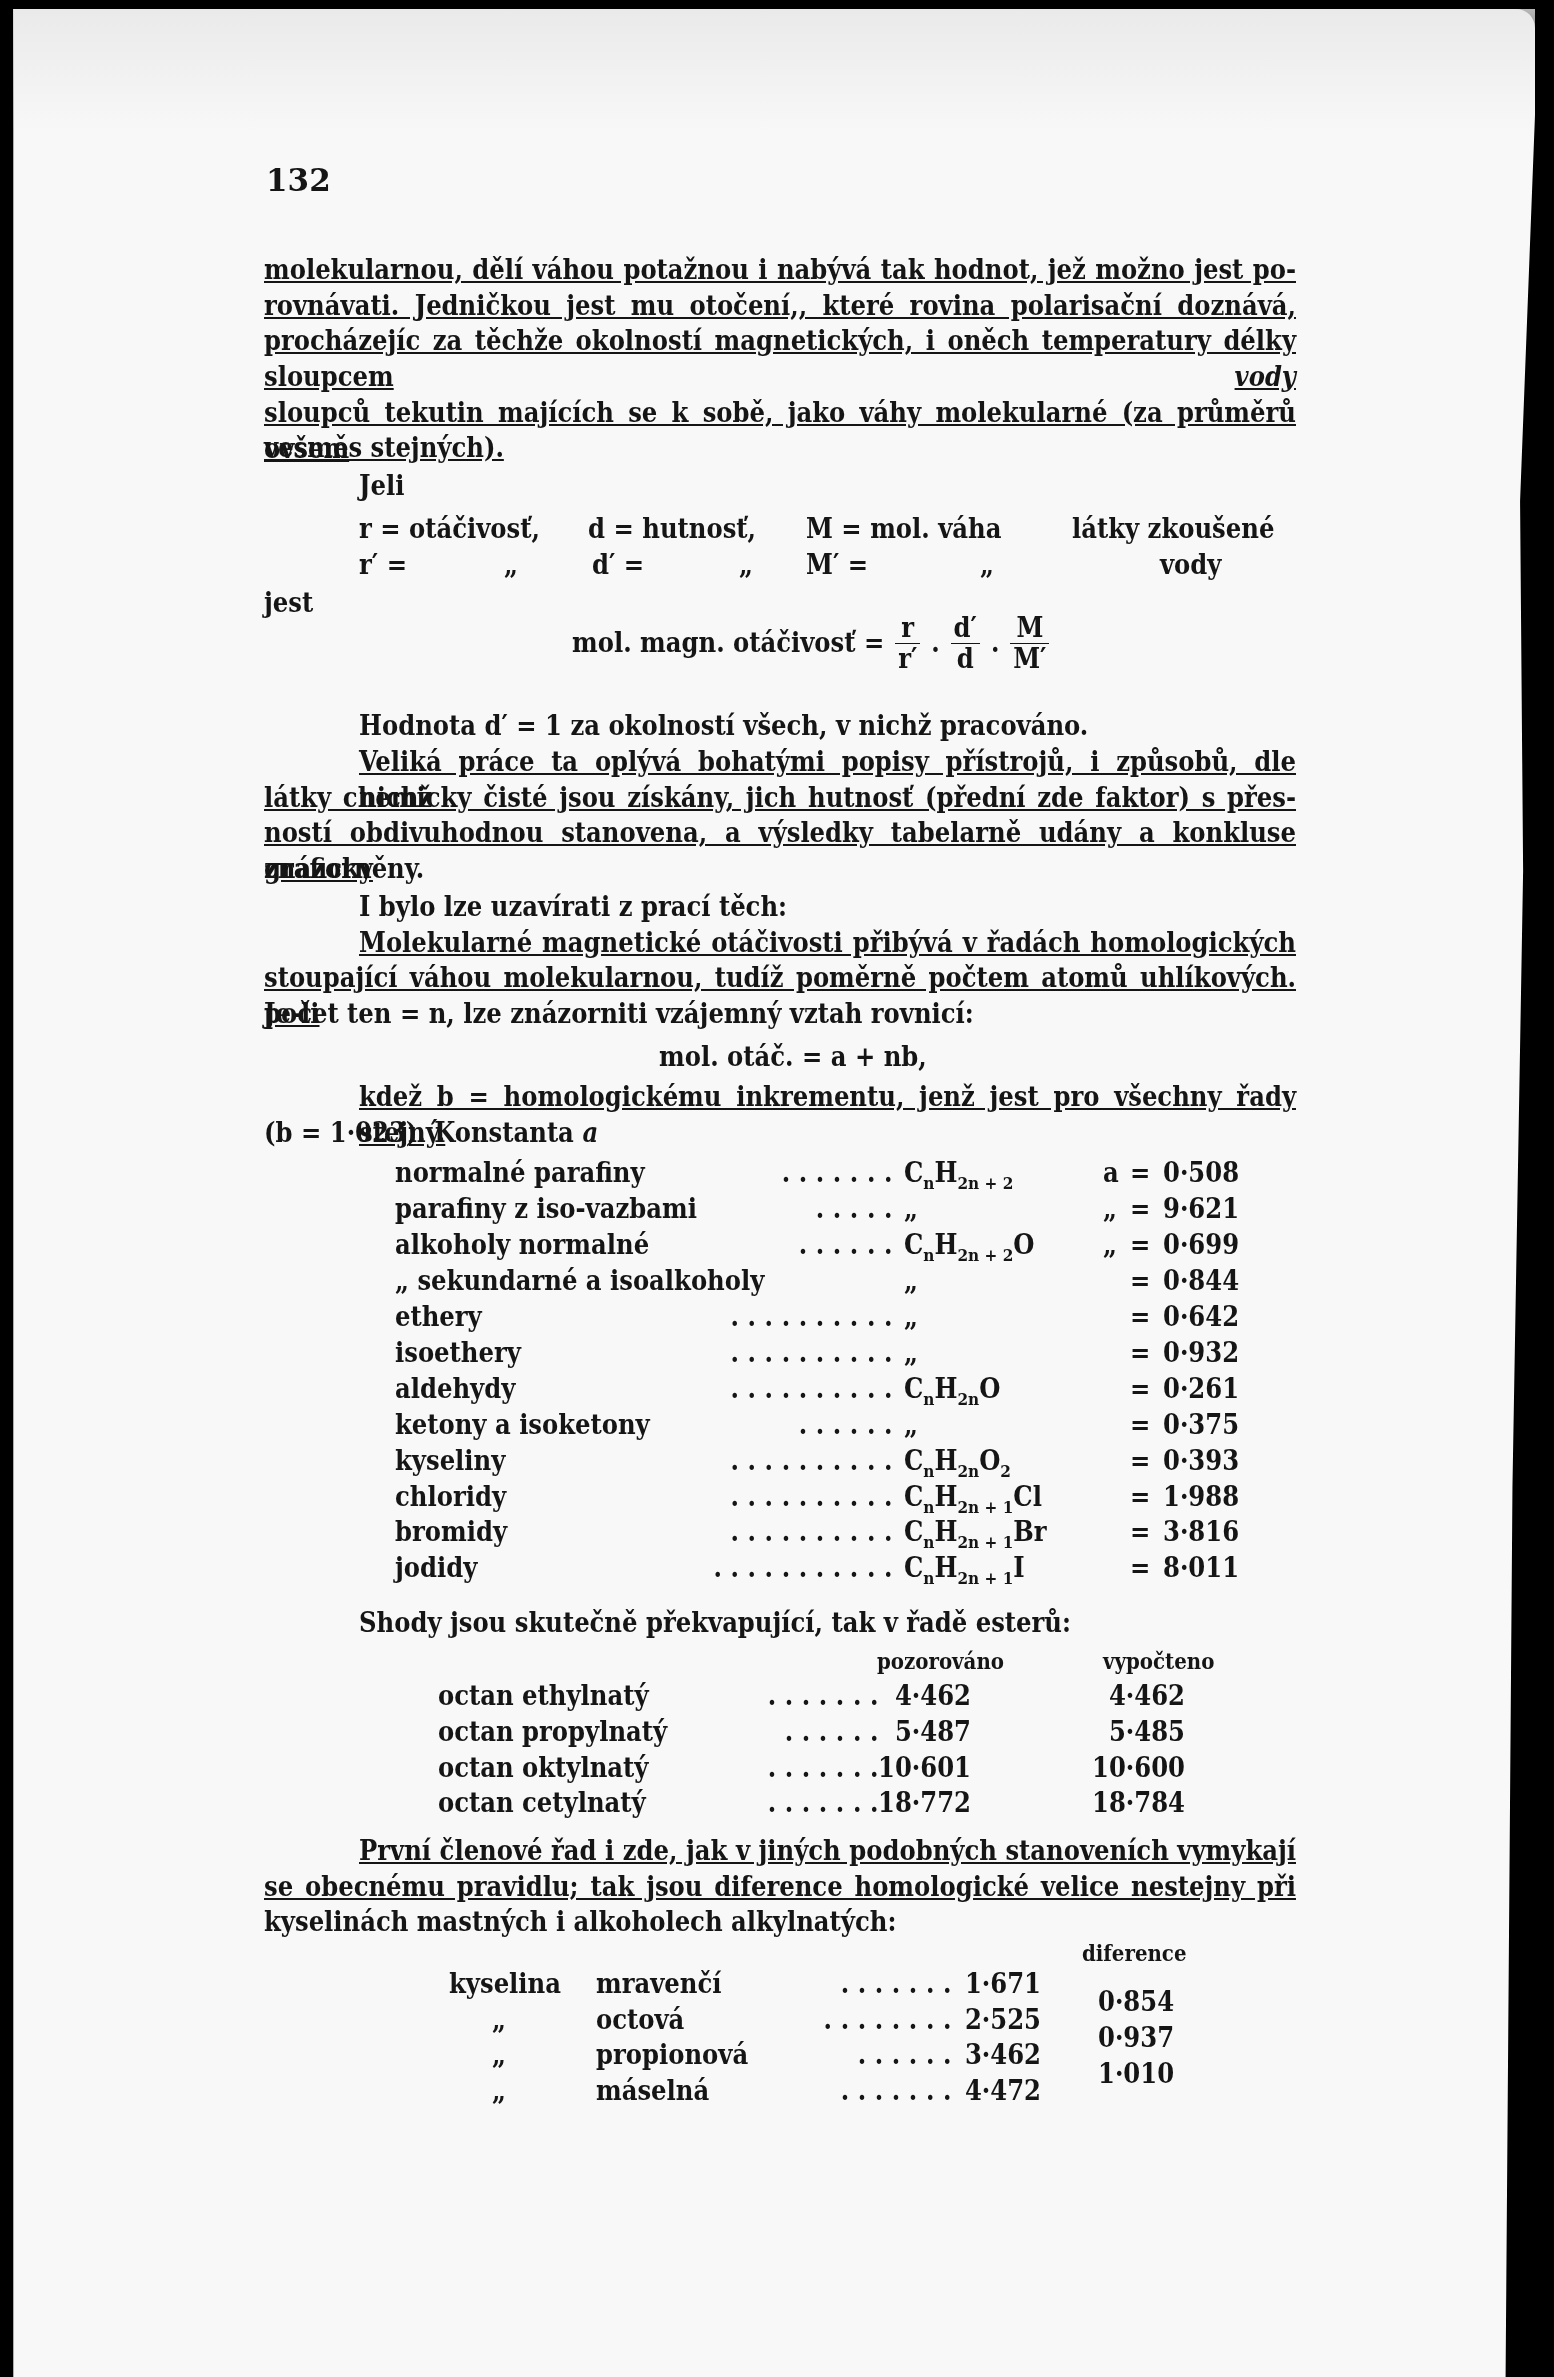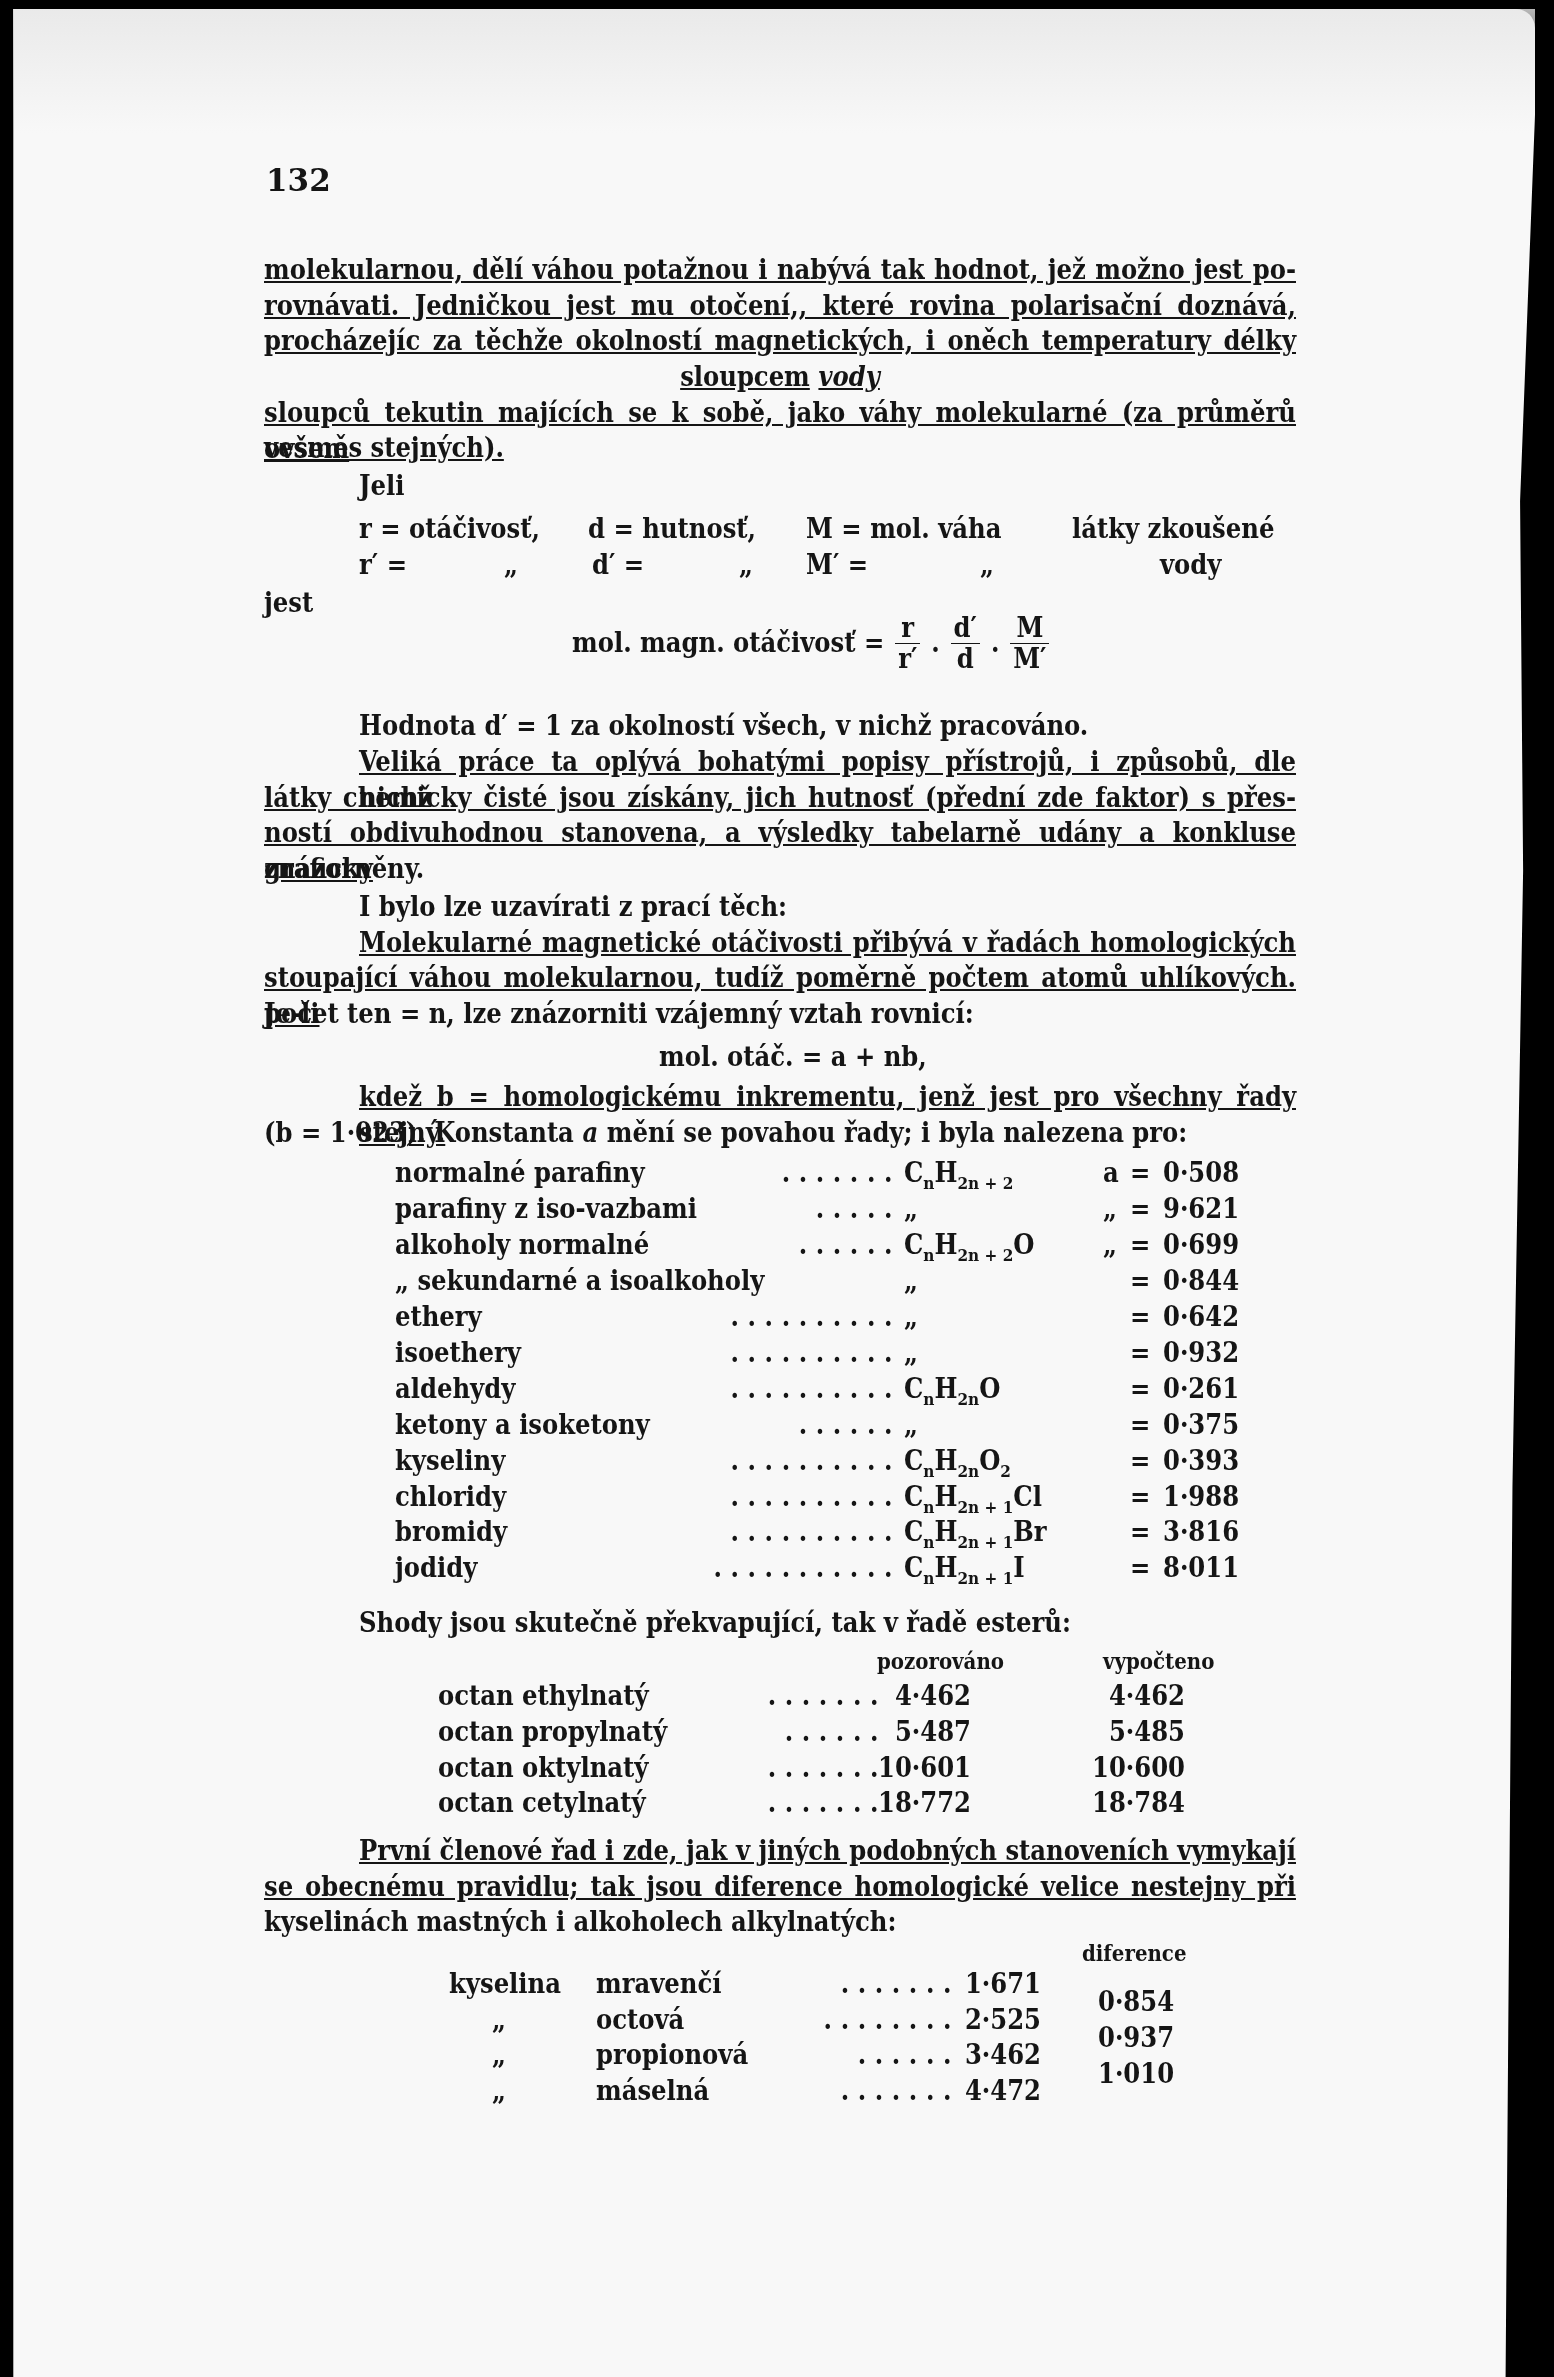--- a/index.html
+++ b/index.html
@@ -42,21 +42,21 @@
 <div class="sheet"></div>
 <div class="scanline-top"></div>
 
 <div class="pageno">132</div>
 
 <div class="page">
 
   <div class="line abs just" style="top:252px">molekularnou, dělí váhou potažnou i nabývá tak hodnot, jež možno jest po-</div>
   <div class="line abs just" style="top:288px">rovnávati. Jedničkou jest mu otočení,, které rovina polarisační doznává,</div>
   <div class="line abs just" style="top:323px">procházejíc za těchže okolností magnetických, i oněch temperatury délky</div>
-  <div class="line abs" style="top:359px; display:flex; justify-content:center; gap:8.6px;">
+  <div class="line abs" style="top:359px; display:flex; justify-content:space-between; gap:8.6px;">
     <span>sloupcem</span>
     <i>vody</i>
   </div>
   <div class="line abs just" style="top:395px">sloupců tekutin majících se k sobě, jako váhy molekularné (za průměrů ovšem</div>
   <div class="line abs" style="top:430px">vesměs stejných).</div>
 
   <div class="abs" style="top:468px; left:95px">Jeli</div>
 
   <div class="abs" style="top:511px; left:95px">r = otáčivosť,</div>
   <div class="abs" style="top:511px; left:324px">d = hutnosť,</div>
@@ -103,21 +103,20 @@
   <div class="line abs just" style="top:925px; left:95px; width:937px">Molekularné magnetické otáčivosti přibývá v řadách homologických</div>
   <div class="line abs just" style="top:960px">stoupající váhou molekularnou, tudíž poměrně počtem atomů uhlíkových. Je-li</div>
   <div class="abs" style="top:996px">počet ten = n, lze znázorniti vzájemný vztah rovnicí:</div>
 
   <div class="abs" style="top:1039px; left:395px">mol. otáč. = a + nb,</div>
 
   <div class="line abs just" style="top:1079px; left:95px; width:937px">kdež b = homologickému inkrementu, jenž jest pro všechny řady stejný.</div>
   <div class="abs" style="top:1115px; display:flex; gap:8.6px;">
     <span>(b = 1·023). Konstanta</span>
     <i>a</i>
-    <span>mění se povahou řady; i byla nalezena pro:</span>
   </div>
 
   <div id="const-table">
       <div class="tbl-row" style="top:1155px; left:131px; width:903px; height:36px;">
         <span class="col" style="left:0">normalné parafiny</span>
         <span class="col dots" style="right:397px">.......</span>
         <span class="col" style="left:509px">C<sub>n</sub>H<sub>2n + 2</sub></span>
         <span class="col" style="left:708px">a</span>
         <span class="col" style="left:735px">=</span>
         <span class="col" style="left:768px">0·508</span>

